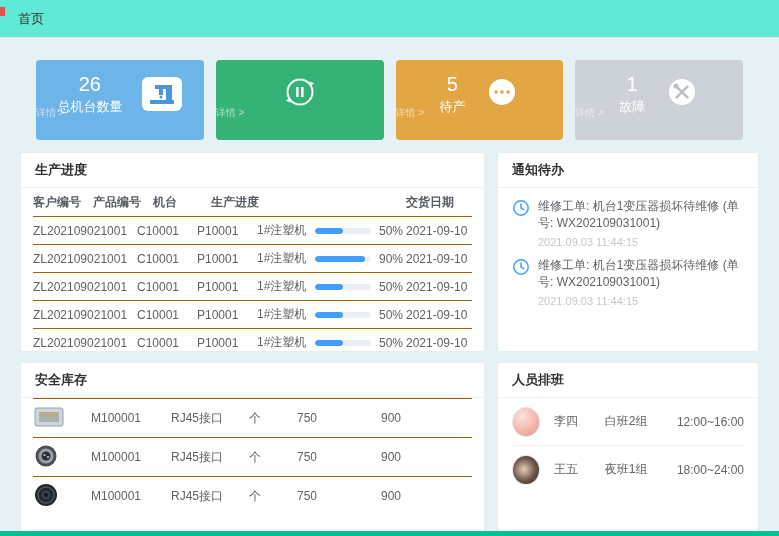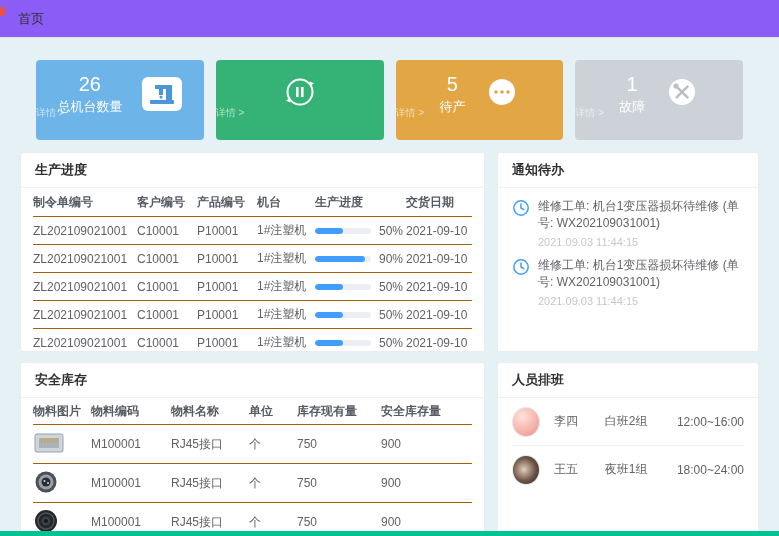--- a/index.html
+++ b/index.html
@@ -1,20 +1,20 @@
 <!DOCTYPE html>
 <html><head>
 <meta charset="utf-8">
 <style>
   html,body{margin:0;padding:0}
   body{width:779px;height:536px;overflow:hidden;position:relative;
        font-family:"Liberation Sans",sans-serif;background:#e6f1f6;}
 
   
-  .topbar{height:38px;background:#8b5cf6;border-bottom:1px solid #e4e7ea;
+  .topbar{height:38px;background:#5eead4;border-bottom:1px solid #e4e7ea;
           display:flex;align-items:center;padding:0 18px;box-sizing:border-box}
   .topbar .tab{font-size:13px;color:#303133;cursor:pointer}
 
   .content{padding:12px 20px 0;box-sizing:border-box}
 
   
   .cards{display:flex;gap:12px;margin:10px 16px 12px}
   .card{flex:1;height:80px;border-radius:4px;position:relative;color:#fff;
         display:flex;align-items:center;justify-content:center;gap:20px;
         padding-bottom:12px;box-sizing:border-box;cursor:pointer}
@@ -151,21 +151,20 @@
       <div class="detail">详情 &gt;</div>
     </div>
   </div>
 
   <div class="panels row1">
 
     <div class="panel">
       <div class="panel-title">生产进度</div>
       <div class="table">
         <div class="tr th">
-          <div class="td c-order">制令单编号</div>
           <div class="td c-cust">客户编号</div>
           <div class="td c-prod">产品编号</div>
           <div class="td c-mach">机台</div>
           <div class="td c-progress">生产进度</div>
           <div class="td c-date">交货日期</div>
         </div>
         <div class="tbody">
           <div class="tr">
             <div class="td c-order">ZL202109021001</div>
             <div class="td c-cust">C10001</div>
@@ -265,28 +264,20 @@
 
       </div>
     </div>
   </div>
 
   <div class="panels row2">
 
     <div class="panel inv">
       <div class="panel-title">安全库存</div>
       <div class="table">
-        <div class="tr th">
-          <div class="td i-img">物料图片</div>
-          <div class="td i-code">物料编码</div>
-          <div class="td i-name">物料名称</div>
-          <div class="td i-unit">单位</div>
-          <div class="td i-stock">库存现有量</div>
-          <div class="td i-safe">安全库存量</div>
-        </div>
         <div class="tbody">
           <div class="tr">
             <div class="td i-img">
               <svg width="32" height="24" viewBox="0 0 32 24">
                 <rect x="2" y="3" width="28" height="18" rx="2" fill="#cfd6db" stroke="#98a2aa"></rect>
                 <rect x="6" y="7" width="20" height="10" fill="#aab3ba"></rect>
                 <g stroke="#c9a44a" stroke-width="1.2">
                   <line x1="9" y1="7" x2="9" y2="12"></line>
                     <line x1="12" y1="7" x2="12" y2="12"></line>
                   <line x1="15" y1="7" x2="15" y2="12"></line>

